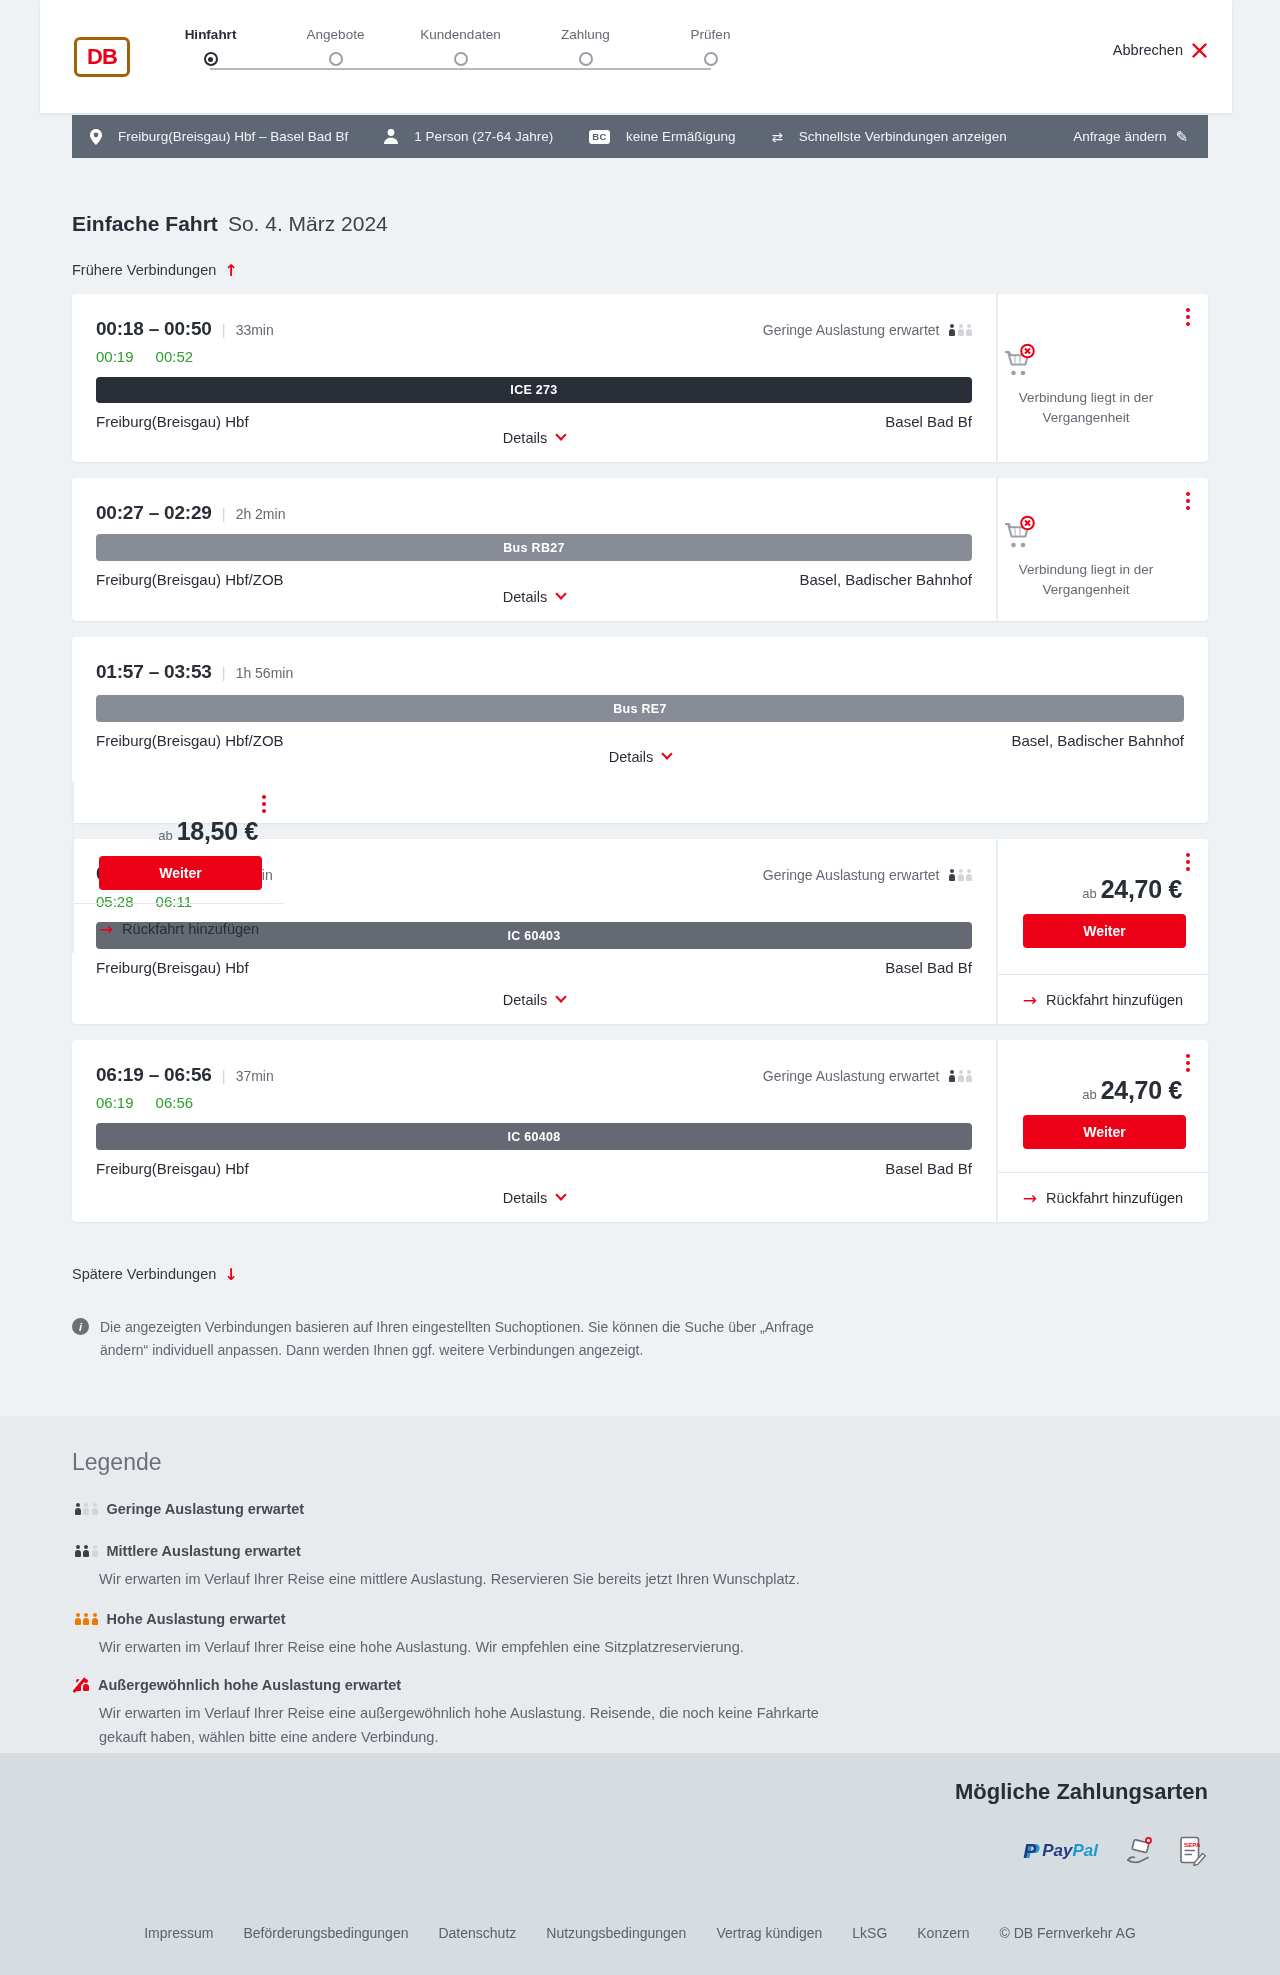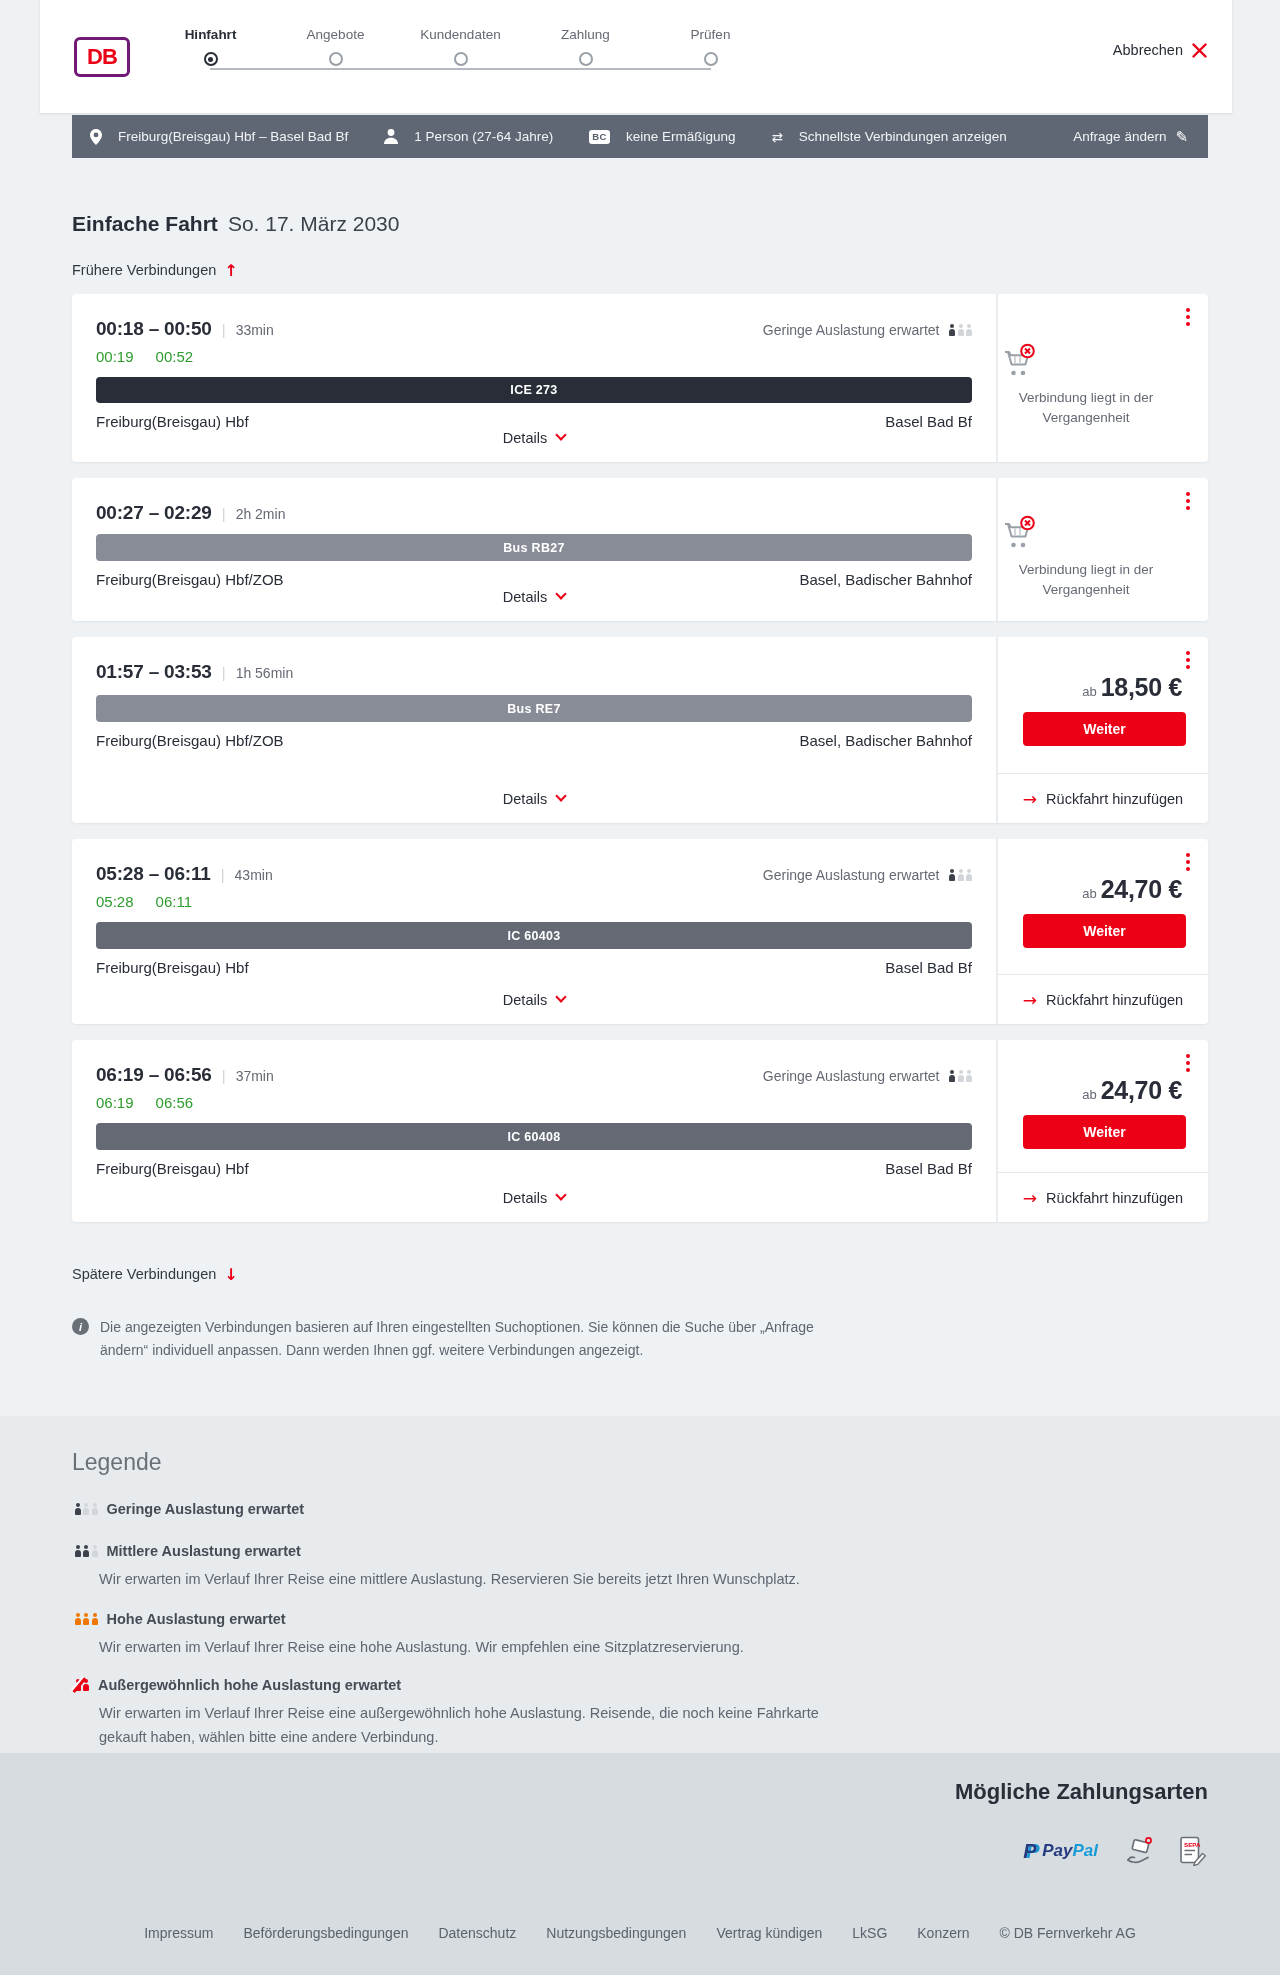--- a/index.html
+++ b/index.html
@@ -12,21 +12,21 @@
   }
   .uni { font-family:"DejaVu Sans", sans-serif; }
 
   
   .header {
     position:relative; margin:0 48px 0 40px; height:113px;
     background:#fff; box-shadow:0 1px 3px rgba(40,45,55,.10);
   }
   .db-logo {
     position:absolute; left:34px; top:37px; width:56px; height:40px;
-    border:3px solid #701a75; border-radius:6px; background:#fff;
+    border:3px solid #a16207; border-radius:6px; background:#fff;
     display:flex; align-items:center; justify-content:center;
     color:#ec0016; font-weight:800; font-size:22px; letter-spacing:-1px;
   }
   .stepper { position:absolute; left:108px; top:27px; display:flex; }
   .stepper::before {
     content:''; position:absolute; left:62px; right:62px; top:41px;
     height:2px; background:#b4bac2;
   }
   .step { width:125px; display:flex; flex-direction:column; align-items:center; cursor:pointer; }
   .step-label { font-size:13.5px; color:#646973; margin-bottom:9px; line-height:16px; }
@@ -72,21 +72,21 @@
   .earlier { margin-top:20px; }
   .later { margin-top:26px; }
 
   
   .cards { margin-top:14px; }
   .card {
     display:flex; background:#fff; border-radius:4px; margin-bottom:16px;
     box-shadow:0 1px 2px rgba(40,45,55,.07);
   }
   .card.h1 { height:168px; } .card.h2 { height:143px; }
-  .card.h3 { height:186px; } .card.h4 { height:185px; } .card.h5 { height:182px; }
+  .card.h3 { height:186px;flex-direction:column; } .card.h4 { height:185px; } .card.h5 { height:182px; }
   .card-main { flex:1; padding:24px 24px 14px 24px; display:flex; flex-direction:column; }
   .row1 { display:flex; align-items:baseline; }
   .time { font-size:19px; font-weight:800; color:#282d37; letter-spacing:-.2px; }
   .sep { color:#d0d4d8; margin:0 10px; font-size:15px; }
   .dur { font-size:14px; color:#646973; }
   .occ { margin-left:auto; display:flex; align-items:center; gap:7px; }
   .occ-text { font-size:14px; color:#646973; }
   .green-row { margin-top:8px; display:flex; gap:22px; font-size:15px; color:#2e9c2e; }
   .trainbar {
     margin-top:12px; height:27px; border-radius:4px;
@@ -244,21 +244,21 @@
   <div class="sum-item sum-edit">
     <span>Anfrage ändern</span>
     <span class="pencil uni">✎</span>
   </div>
 </div>
 
 <div class="content">
 
   <div class="page-title">
     <span class="t1">Einfache Fahrt</span>
-    <span class="t2">So. 17. März 2030</span>
+    <span class="t2">So. 4. März 2024</span>
   </div>
 
   <div>
     <span class="scroll-link earlier">
       <span>Frühere Verbindungen</span>
       <span class="arr uni">↑</span>
     </span>
   </div>
 
   <div class="cards">

